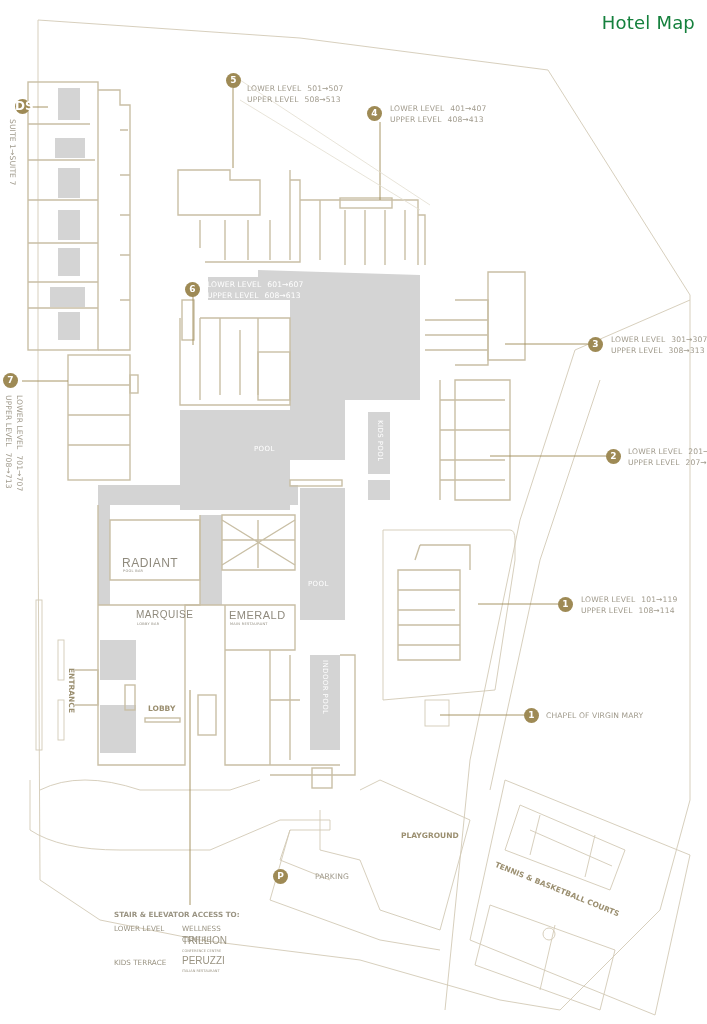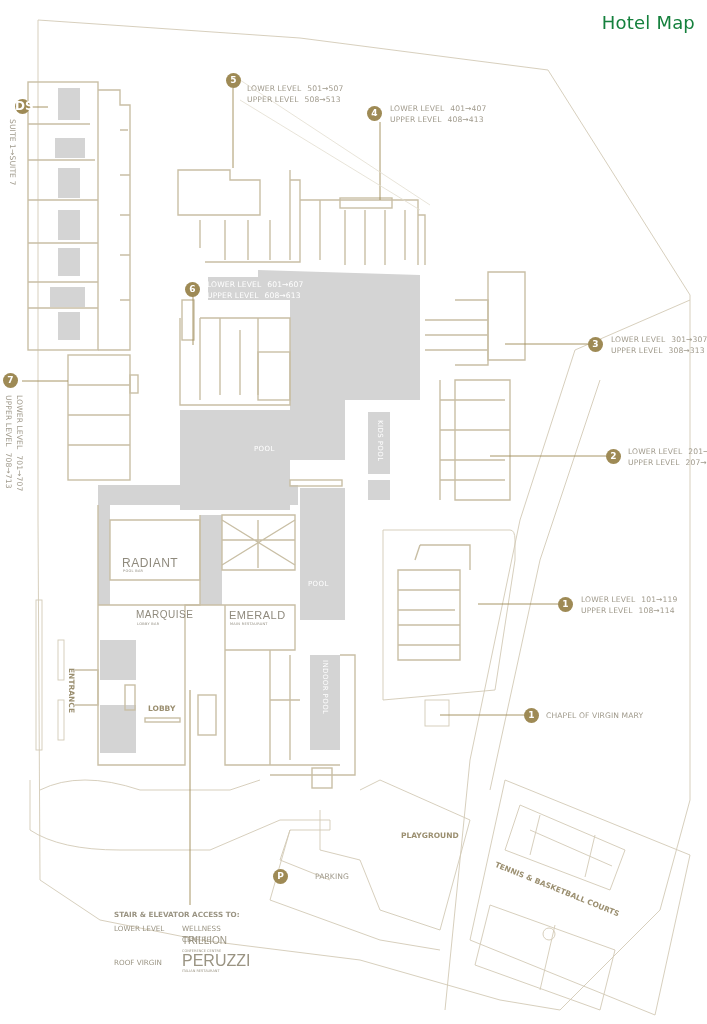--- a/index.html
+++ b/index.html
@@ -213,17 +213,17 @@
   <div style="font-weight:bold;">STAIR &amp; ELEVATOR ACCESS TO:</div>
   <div style="position:relative;height:12px;margin-top:3px;">
     <span style="position:absolute;left:0;">LOWER LEVEL</span>
     <span style="position:absolute;left:68px;">WELLNESS CENTRE</span>
   </div>
   <div style="position:relative;height:18px;">
     <span style="position:absolute;left:68px;top:0;font-size:10px;font-family:'Liberation Sans',sans-serif;">TRILLION</span>
     <span style="position:absolute;left:68px;top:11px;font-size:3.5px;">CONFERENCE CENTRE</span>
   </div>
   <div style="position:relative;height:18px;margin-top:2px;">
-    <span style="position:absolute;left:0;top:2px;">ROOF VIRGIN</span>
-    <span style="position:absolute;left:68px;top:0;font-size:16px;font-family:'Liberation Sans',sans-serif;">PERUZZI</span>
+    <span style="position:absolute;left:0;top:2px;">KIDS TERRACE</span>
+    <span style="position:absolute;left:68px;top:0;font-size:10px;font-family:'Liberation Sans',sans-serif;">PERUZZI</span>
     <span style="position:absolute;left:68px;top:11px;font-size:3.5px;">ITALIAN RESTAURANT</span>
   </div>
 </div>
 
 </body></html>

